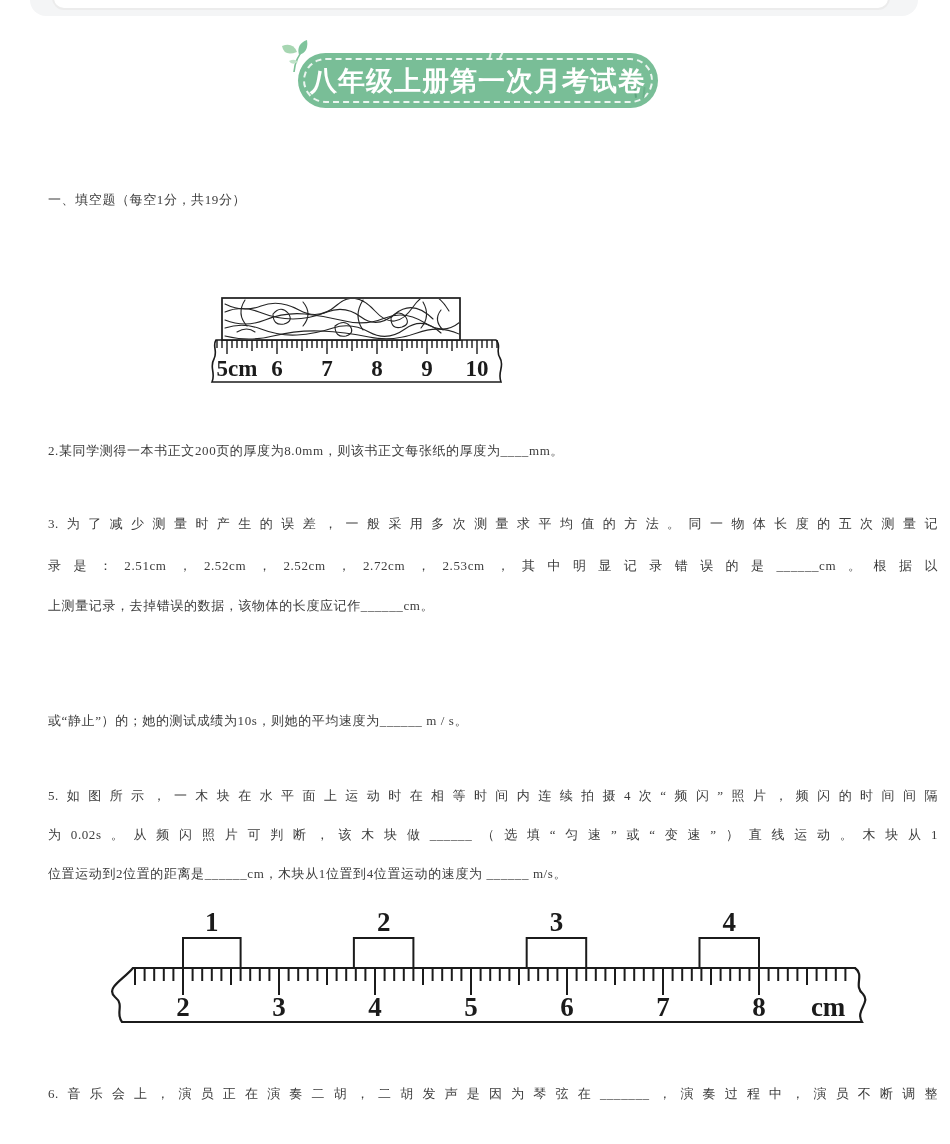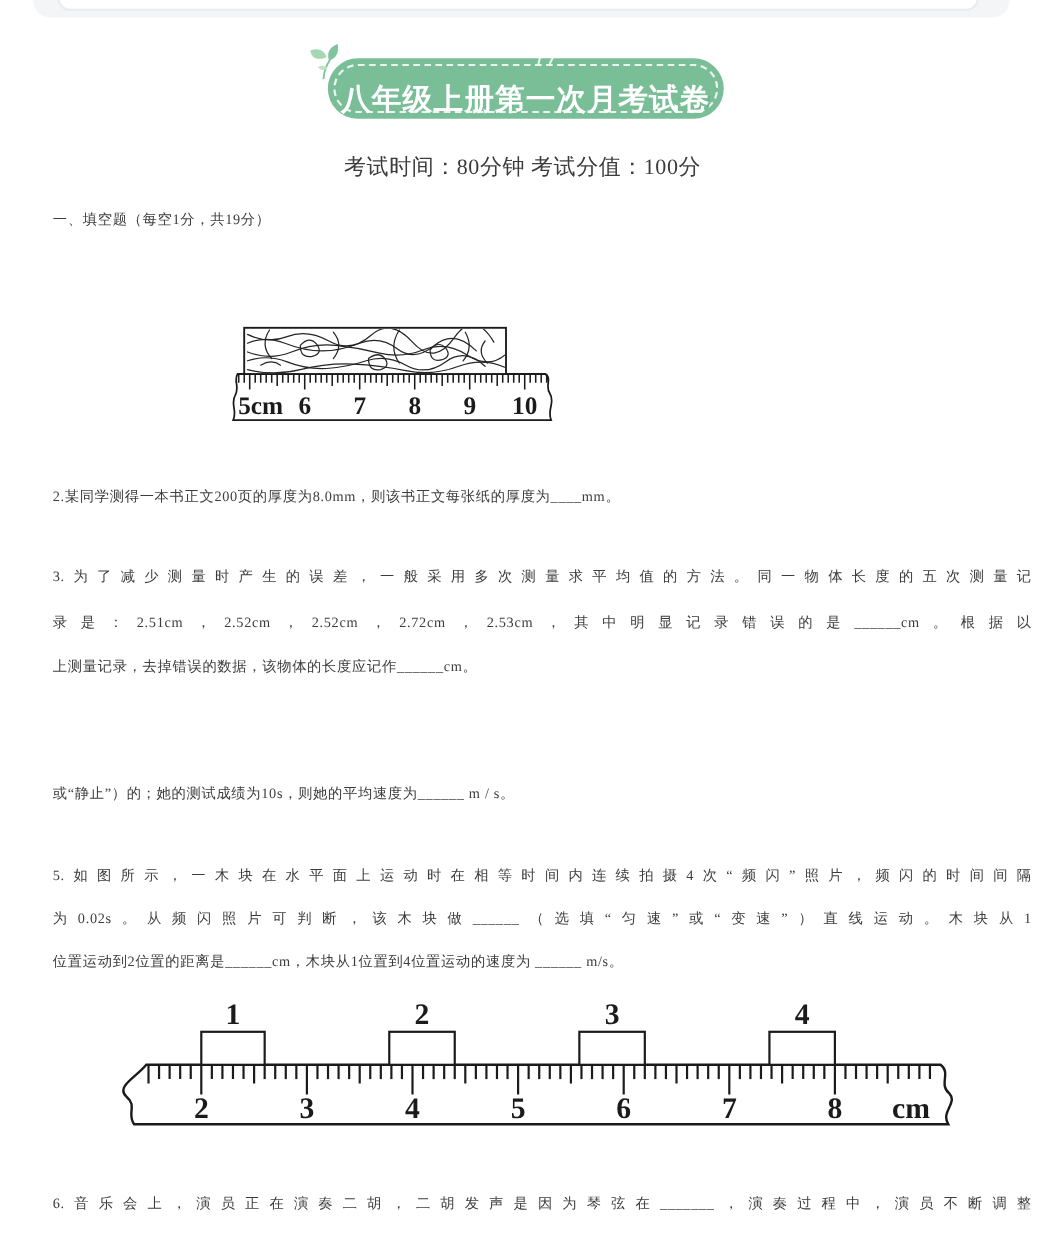--- a/index.html
+++ b/index.html
@@ -13,21 +13,21 @@
     background:#f4f5f6;border-radius:16px;
   }
   .topcard-inner{
     position:absolute;left:52px;top:-18px;width:834px;height:24px;
     background:#ffffff;border:2px solid #ececec;border-radius:12px;
   }
   
   .badge{
     position:absolute;left:298px;top:53px;width:360px;height:55px;
     background:#79be97;border-radius:28px;
-    display:flex;align-items:flex-end;justify-content:center;
+    display:flex;align-items:center;justify-content:center;
   }
   .badge-dash{
     position:absolute;left:5px;top:5px;right:5px;bottom:5px;
     border:2px dashed rgba(255,255,255,0.85);border-radius:23px;pointer-events:none;
   }
   .badge-text{
     position:relative;font-family:"Liberation Sans","DejaVu Sans",sans-serif;
     font-weight:700;font-size:27px;color:#ffffff;letter-spacing:1px;white-space:nowrap;
   }
   .crease{position:absolute;background:rgba(255,255,255,0.8);width:2px;border-radius:1px;}
@@ -69,21 +69,20 @@
 
   <div class="badge">
     <div class="badge-dash"></div>
     <span class="crease c1"></span>
     <span class="crease c2"></span>
     <span class="crease c3"></span>
     <span class="crease c4"></span>
     <span class="badge-text">八年级上册第一次月考试卷</span>
   </div>
 
-  <div class="info">考试时间：80分钟 考试分值：100分</div>
 
   <div class="line" style="top:186px">一、填空题（每空1分，共19分）</div>
 
 
   <svg class="fig" style="left:185px;top:288px" width="330" height="104" viewBox="0 0 330 104">
     <clipPath id="blockclip">
         <rect x="38" y="11" width="236" height="40"></rect>
       </clipPath>
 
     <path d="M31,52 L311,52 C317,57 310,63 315,70 C320,78 312,84 316,94 L27,94 C31,85 24,79 29,71 C33,63 27,58 31,52 Z" fill="#ffffff" stroke="#1b1b1b" stroke-width="1.6"></path>

